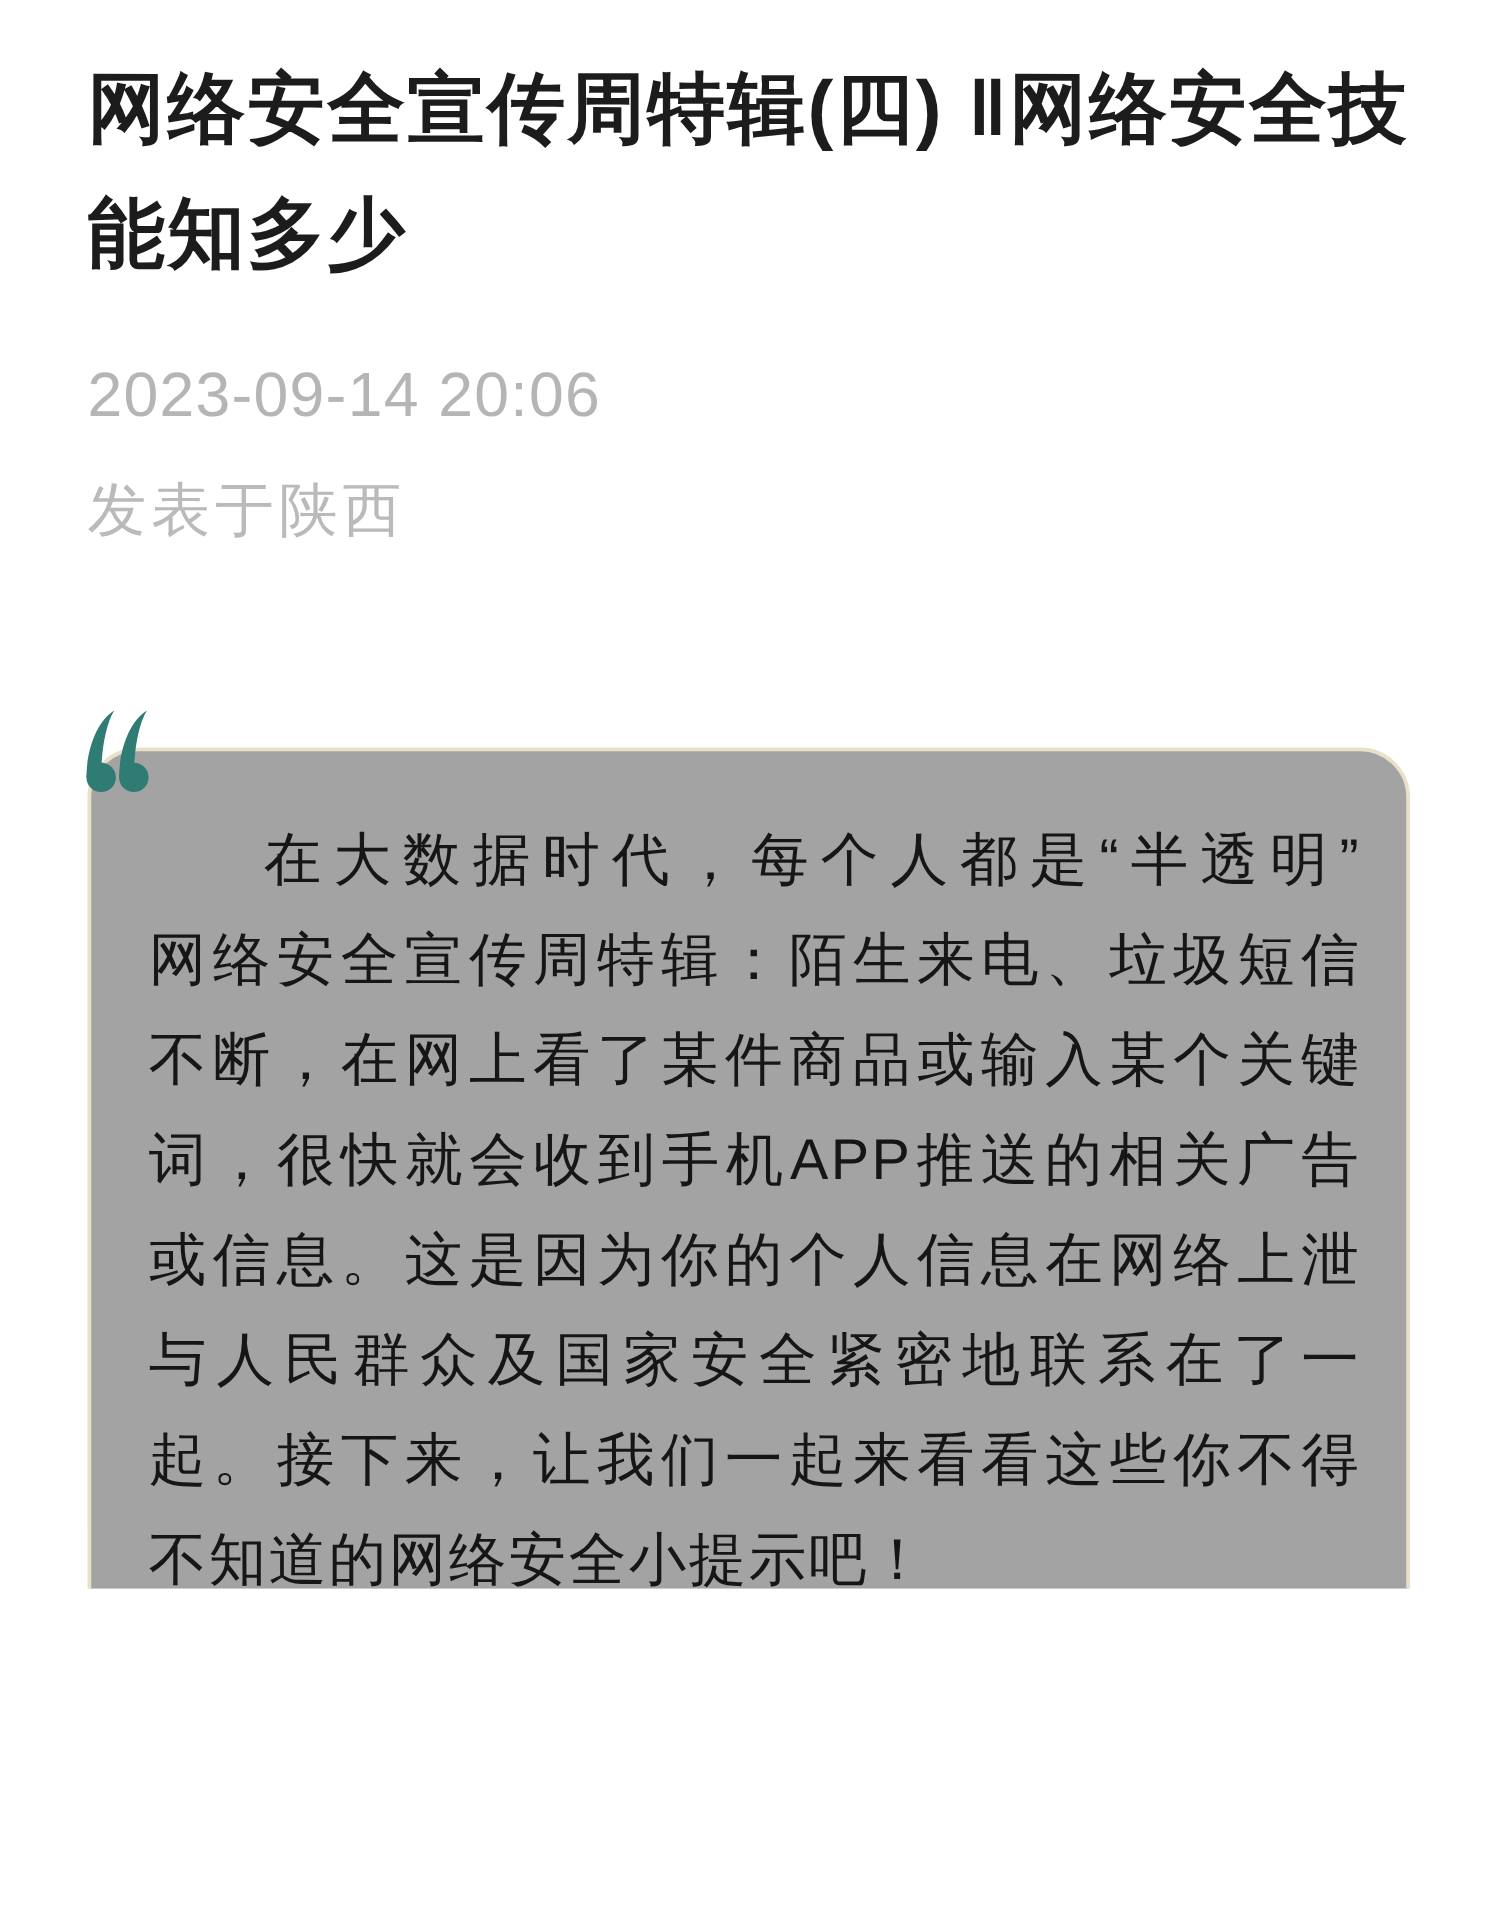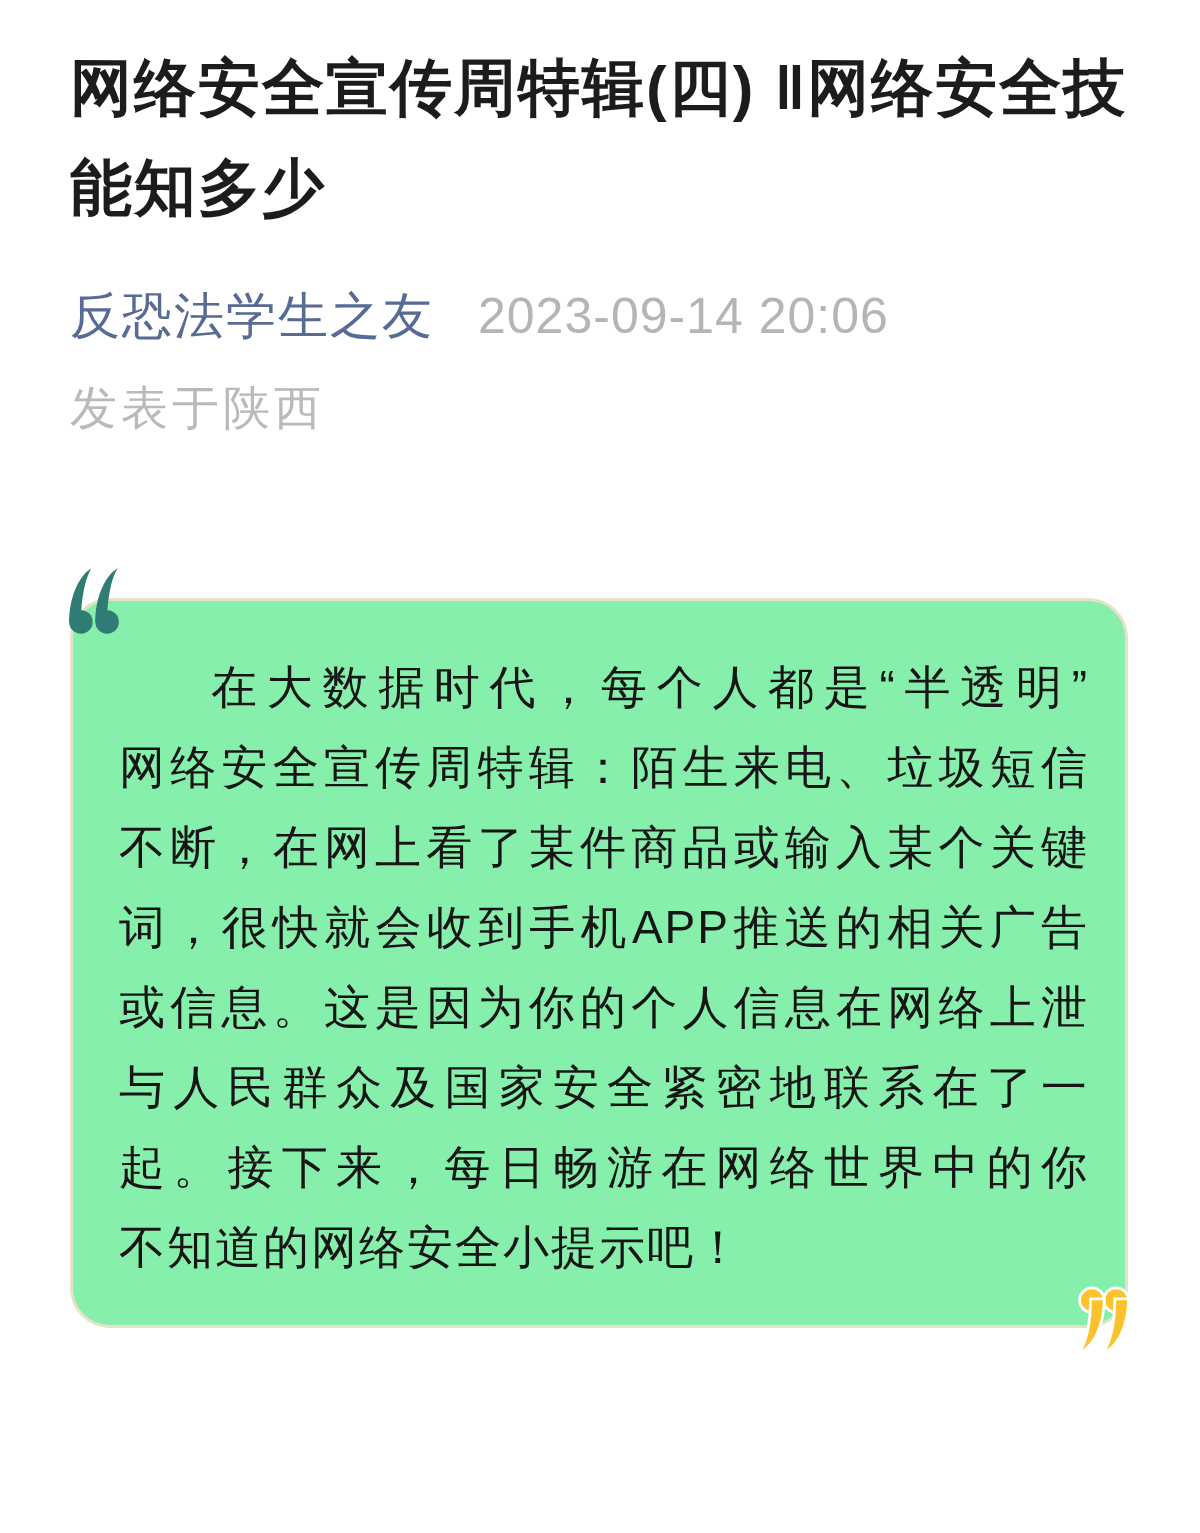--- a/index.html
+++ b/index.html
@@ -3,21 +3,21 @@
 <meta charset="utf-8">
 <style>
   html, body {
     margin: 0;
     padding: 0;
     background: #ffffff;
     font-family: "Liberation Sans", "DejaVu Sans", sans-serif;
   }
   .page {
     width: 1200px;
-    height: 1533px;
+    height: 1271px;
     box-sizing: border-box;
     padding: 38px 70px 0 70px;
     background: #ffffff;
     overflow: hidden;
     position: relative;
   }
   .title {
     margin: 0;
     width: 1060px;
     font-size: 62px;
@@ -53,21 +53,21 @@
     letter-spacing: 4px;
   }
   .quote-box {
     position: relative;
     margin-top: 162px;
     width: 1058px;
     box-sizing: border-box;
     border: 3px solid #e8e1c7;
     border-radius: 40px;
     padding: 46px 36px 38px 46px;
-    background: #86efac;
+    background: #a3a3a3;
   }
   .quote-line {
     font-size: 46px;
     line-height: 80px;
     letter-spacing: 2px;
     color: #161616;
     text-align: justify;
     text-align-last: justify;
     word-break: break-all;
   }
@@ -102,21 +102,20 @@
   }
 </style>
 </head>
 <body>
 
 <div class="page">
 
   <h1 class="title">网络安全宣传周特辑(四) ‖网络安全技能知多少</h1>
 
   <div class="meta">
-    <a class="author">反恐法学生之友</a>
     <span class="time">2023-09-14 20:06</span>
   </div>
 
   <div class="location">发表于陕西</div>
 
   <div class="quote-box">
 
     <span class="open-quote">
       <svg viewBox="0 0 76 104" xmlns="http://www.w3.org/2000/svg">
         <g fill="#2e7c73">
@@ -146,17 +145,17 @@
         </g>
       </svg>
     </span>
 
     <div class="quote-line first">在大数据时代，每个人都是“半透明”</div>
     <div class="quote-line">网络安全宣传周特辑：陌生来电、垃圾短信</div>
     <div class="quote-line">不断，在网上看了某件商品或输入某个关键</div>
     <div class="quote-line">词，很快就会收到手机APP推送的相关广告</div>
     <div class="quote-line">或信息。这是因为你的个人信息在网络上泄</div>
     <div class="quote-line">与人民群众及国家安全紧密地联系在了一</div>
-    <div class="quote-line">起。接下来，每日畅游在网络世界中的你</div>
+    <div class="quote-line">起。接下来，让我们一起来看看这些你不得</div>
     <div class="quote-line last">不知道的网络安全小提示吧！</div>
   </div>
 
 </div>
 
 </body></html>

